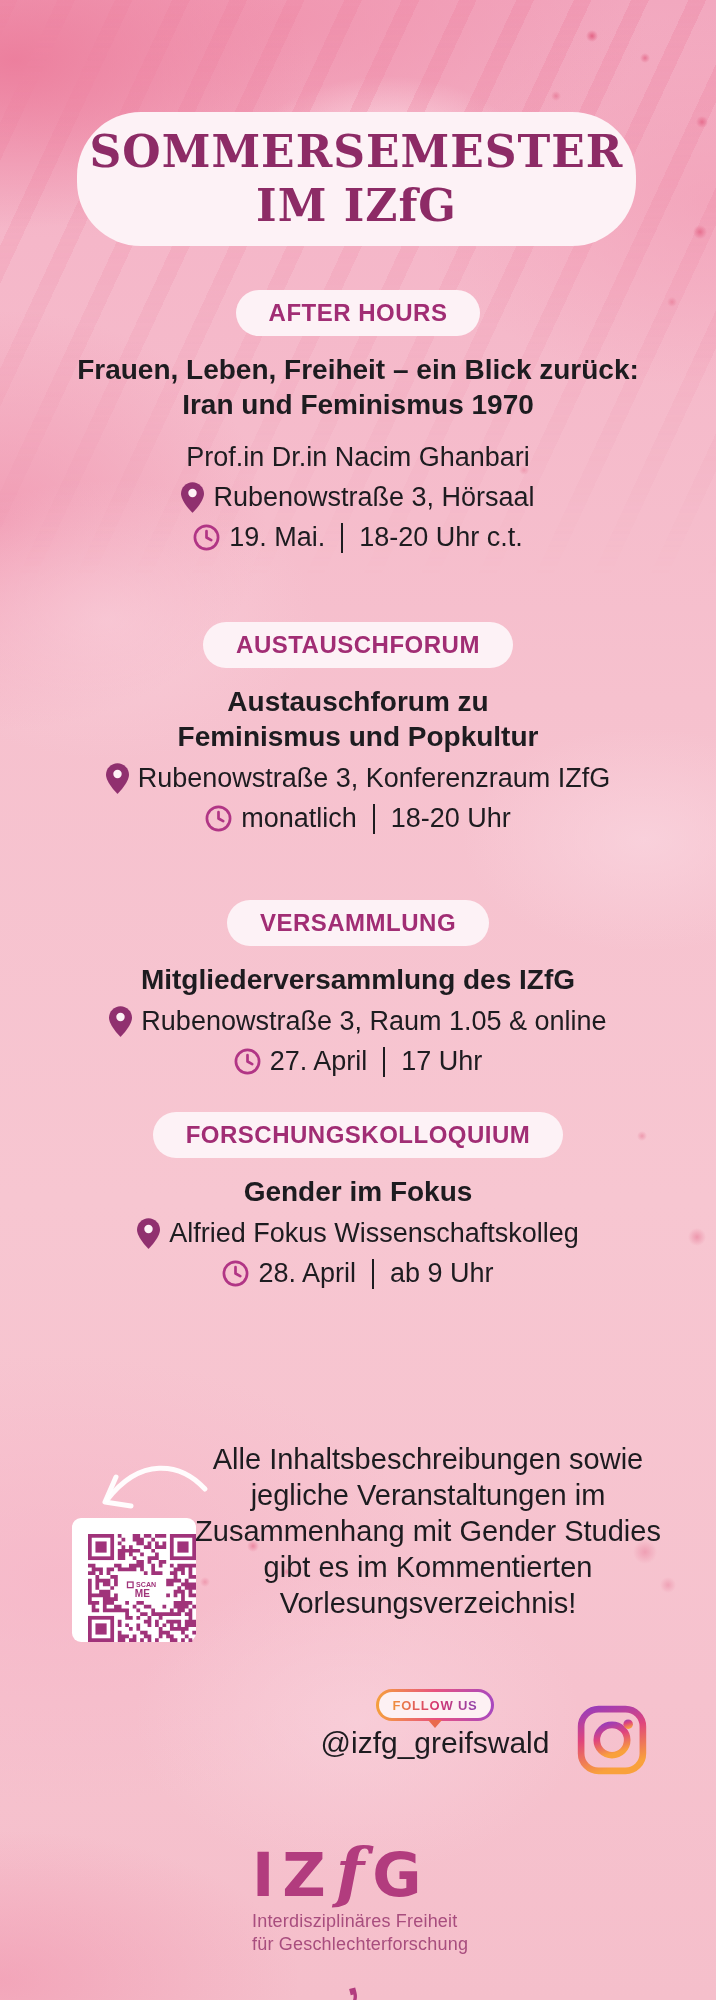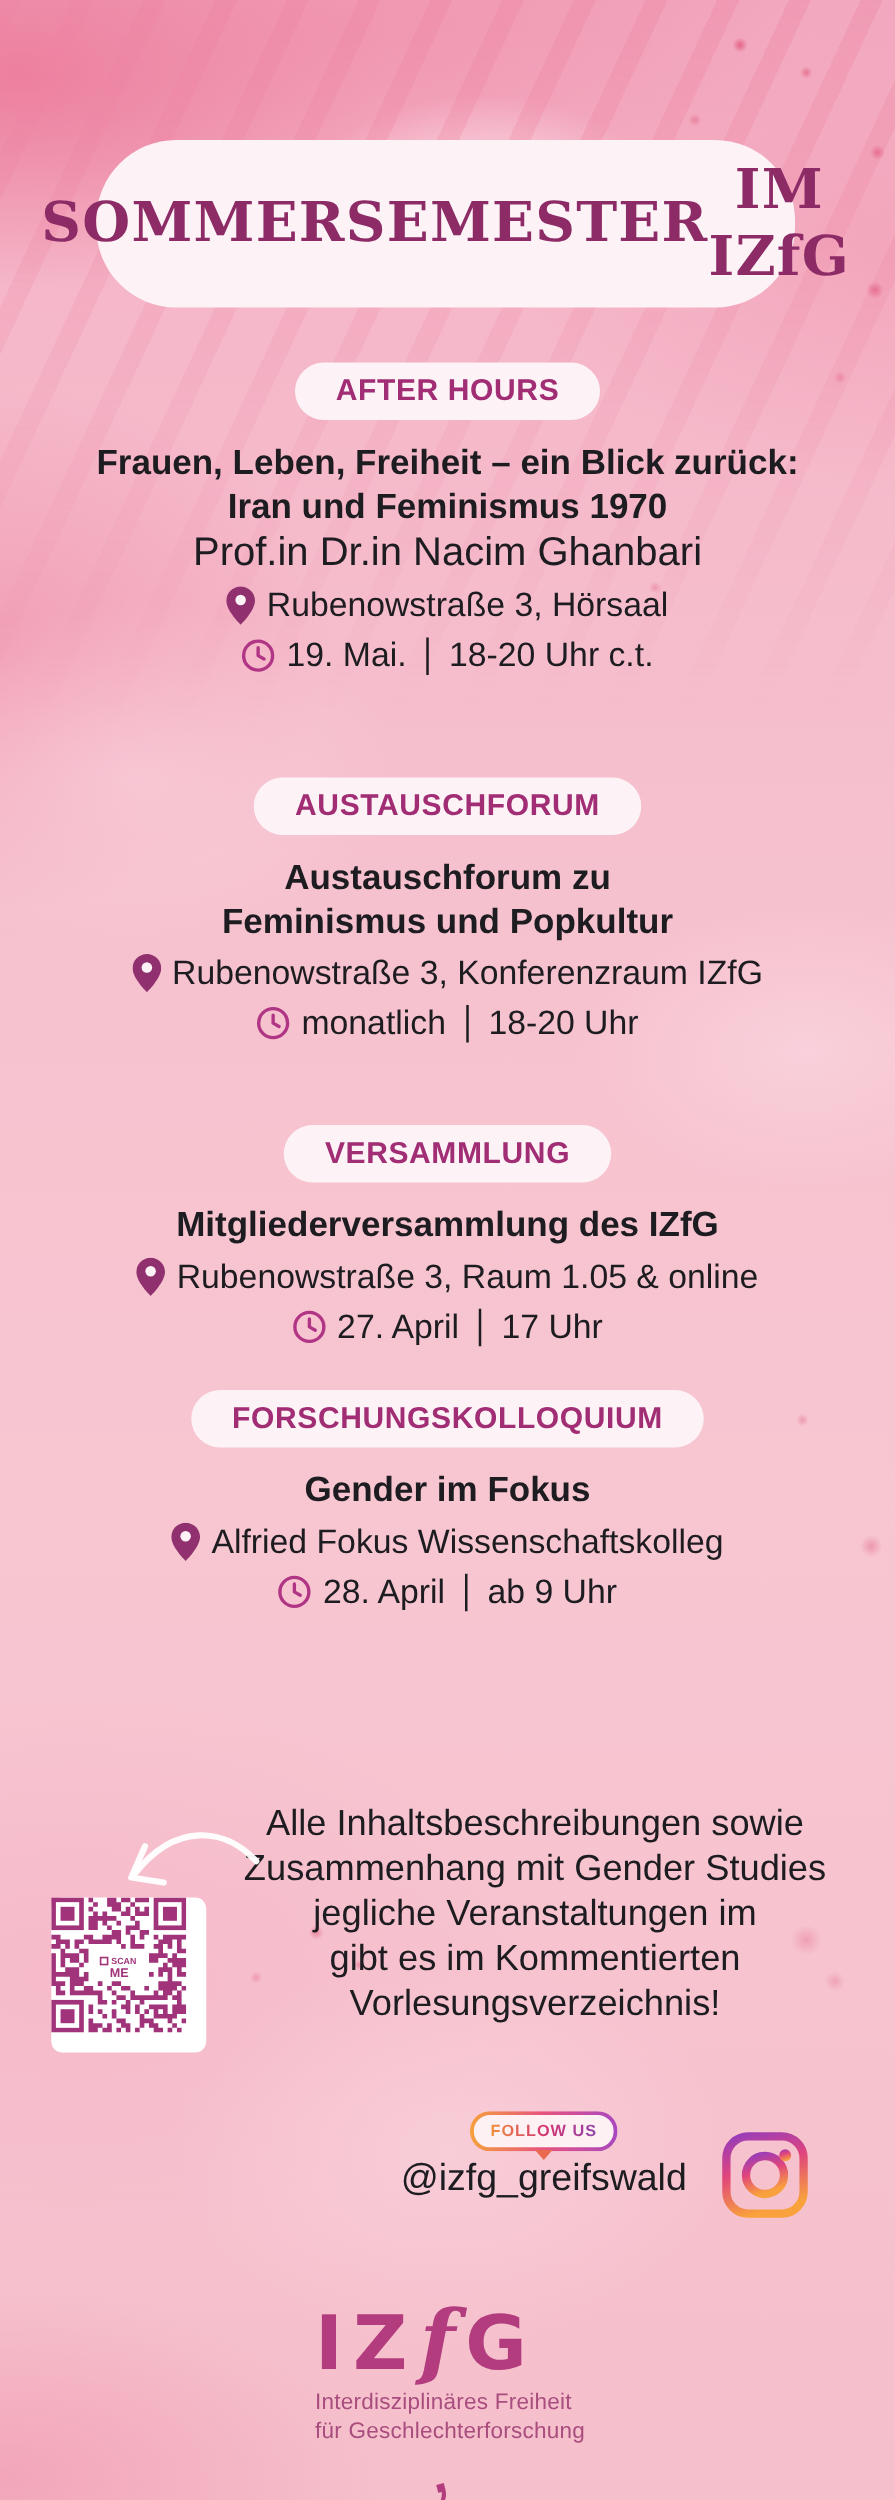--- a/index.html
+++ b/index.html
@@ -40,43 +40,43 @@
   }
   .poster::before{ 
     content:""; position:absolute; left:0; top:0; width:716px; height:640px; pointer-events:none;
     background:repeating-linear-gradient(115deg, rgba(238,132,162,.35) 0 16px, rgba(238,132,162,0) 16px 52px);
     -webkit-mask-image:linear-gradient(180deg,#000 0%, rgba(0,0,0,.55) 40%, transparent 90%);
     mask-image:linear-gradient(180deg,#000 0%, rgba(0,0,0,.55) 40%, transparent 90%);
   }
   .title-card{
     position:absolute; left:77px; top:112px; width:559px; height:134px;
     background:#fdf2f6; border-radius:64px;
-    display:flex; align-items:center; justify-content:center;
+    display:flex; flex-direction:column; align-items:center; justify-content:center;
   }
   .poster-title{
     font-family:"DejaVu Serif", serif; font-weight:600; font-size:44px; line-height:1.22;
     color:#8d2b66; letter-spacing:1px; text-align:center; margin:0;
   }
   .section{position:absolute; left:0; width:716px; text-align:center;}
   .badge{
     display:inline-block; background:#fdf2f6; color:#a12d74;
     font-weight:700; font-size:24px; letter-spacing:.5px;
     padding:9px 33px; border-radius:44px;
   }
   .etitle{font-weight:700; font-size:28px; line-height:1.25; margin-top:16px;}
-  .speaker{font-size:32px; margin-top:1px;}
+  .speaker{font-size:27px; margin-top:20px;}
   .row{display:flex; align-items:center; justify-content:center; gap:9px; font-size:27px; margin-top:9px;}
   .vbar{display:inline-block; width:2px; height:30px; background:#1d1c20; margin:0 7px;}
   .pin-icon{width:23px; height:31px; flex:0 0 auto;}
   .clock-icon{width:27px; height:27px; flex:0 0 auto;}
   .info{position:absolute; left:168px; top:1441px; width:520px; text-align:center; font-size:29px; line-height:36px;}
   .overlay{position:absolute; left:0; top:0; pointer-events:none;}
   .qr-card{
-    position:absolute; left:41px; top:1518px; width:124px; height:124px;
-    background:#fff; border-radius:9px; box-sizing:border-box; padding:0;
+    position:absolute; left:72px; top:1518px; width:124px; height:124px;
+    background:#fff; border-radius:9px; box-sizing:border-box; padding:16px;
   }
   .qr-card svg{display:block; width:108px; height:108px;}
   .follow-wrap{position:absolute; left:180px; top:1689px; width:510px; text-align:center;}
   .follow-badge{
     position:relative; display:inline-block; padding:4px 13px; border-radius:18px;
     border:3px solid transparent;
     background:linear-gradient(#fdf1f3,#fdf1f3) padding-box,
                linear-gradient(90deg,#f5a03c,#e8537f,#a848c0) border-box;
   }
   .follow-badge span{
@@ -197,22 +197,22 @@
         <path d="M12 6.4 V12 L16.2 14.4" fill="none" stroke="#b13585" stroke-width="2.4" stroke-linecap="round" stroke-linejoin="round"></path>
       </svg>
       <span>28. April</span>
       <span class="vbar"></span>
       <span>ab 9 Uhr</span>
     </div>
   </div>
 
   <div class="info">
     <div>Alle Inhaltsbeschreibungen sowie</div>
+    <div>jegliche Veranstaltungen im</div>
     <div>Zusammenhang mit Gender Studies</div>
-    <div>jegliche Veranstaltungen im</div>
     <div>gibt es im Kommentierten</div>
     <div>Vorlesungsverzeichnis!</div>
   </div>
 
   <svg class="overlay" width="716" height="2000" viewBox="0 0 716 2000">
     <path d="M205 1489 C 180 1462, 140 1457, 107 1500" fill="none" stroke="#ffffff" stroke-width="5" stroke-linecap="round" opacity="0.95"></path>
     <path d="M116 1477 L105 1502 L131 1506" fill="none" stroke="#ffffff" stroke-width="5" stroke-linecap="round" stroke-linejoin="round" opacity="0.95"></path>
   </svg>
 
   <div class="qr-card">

